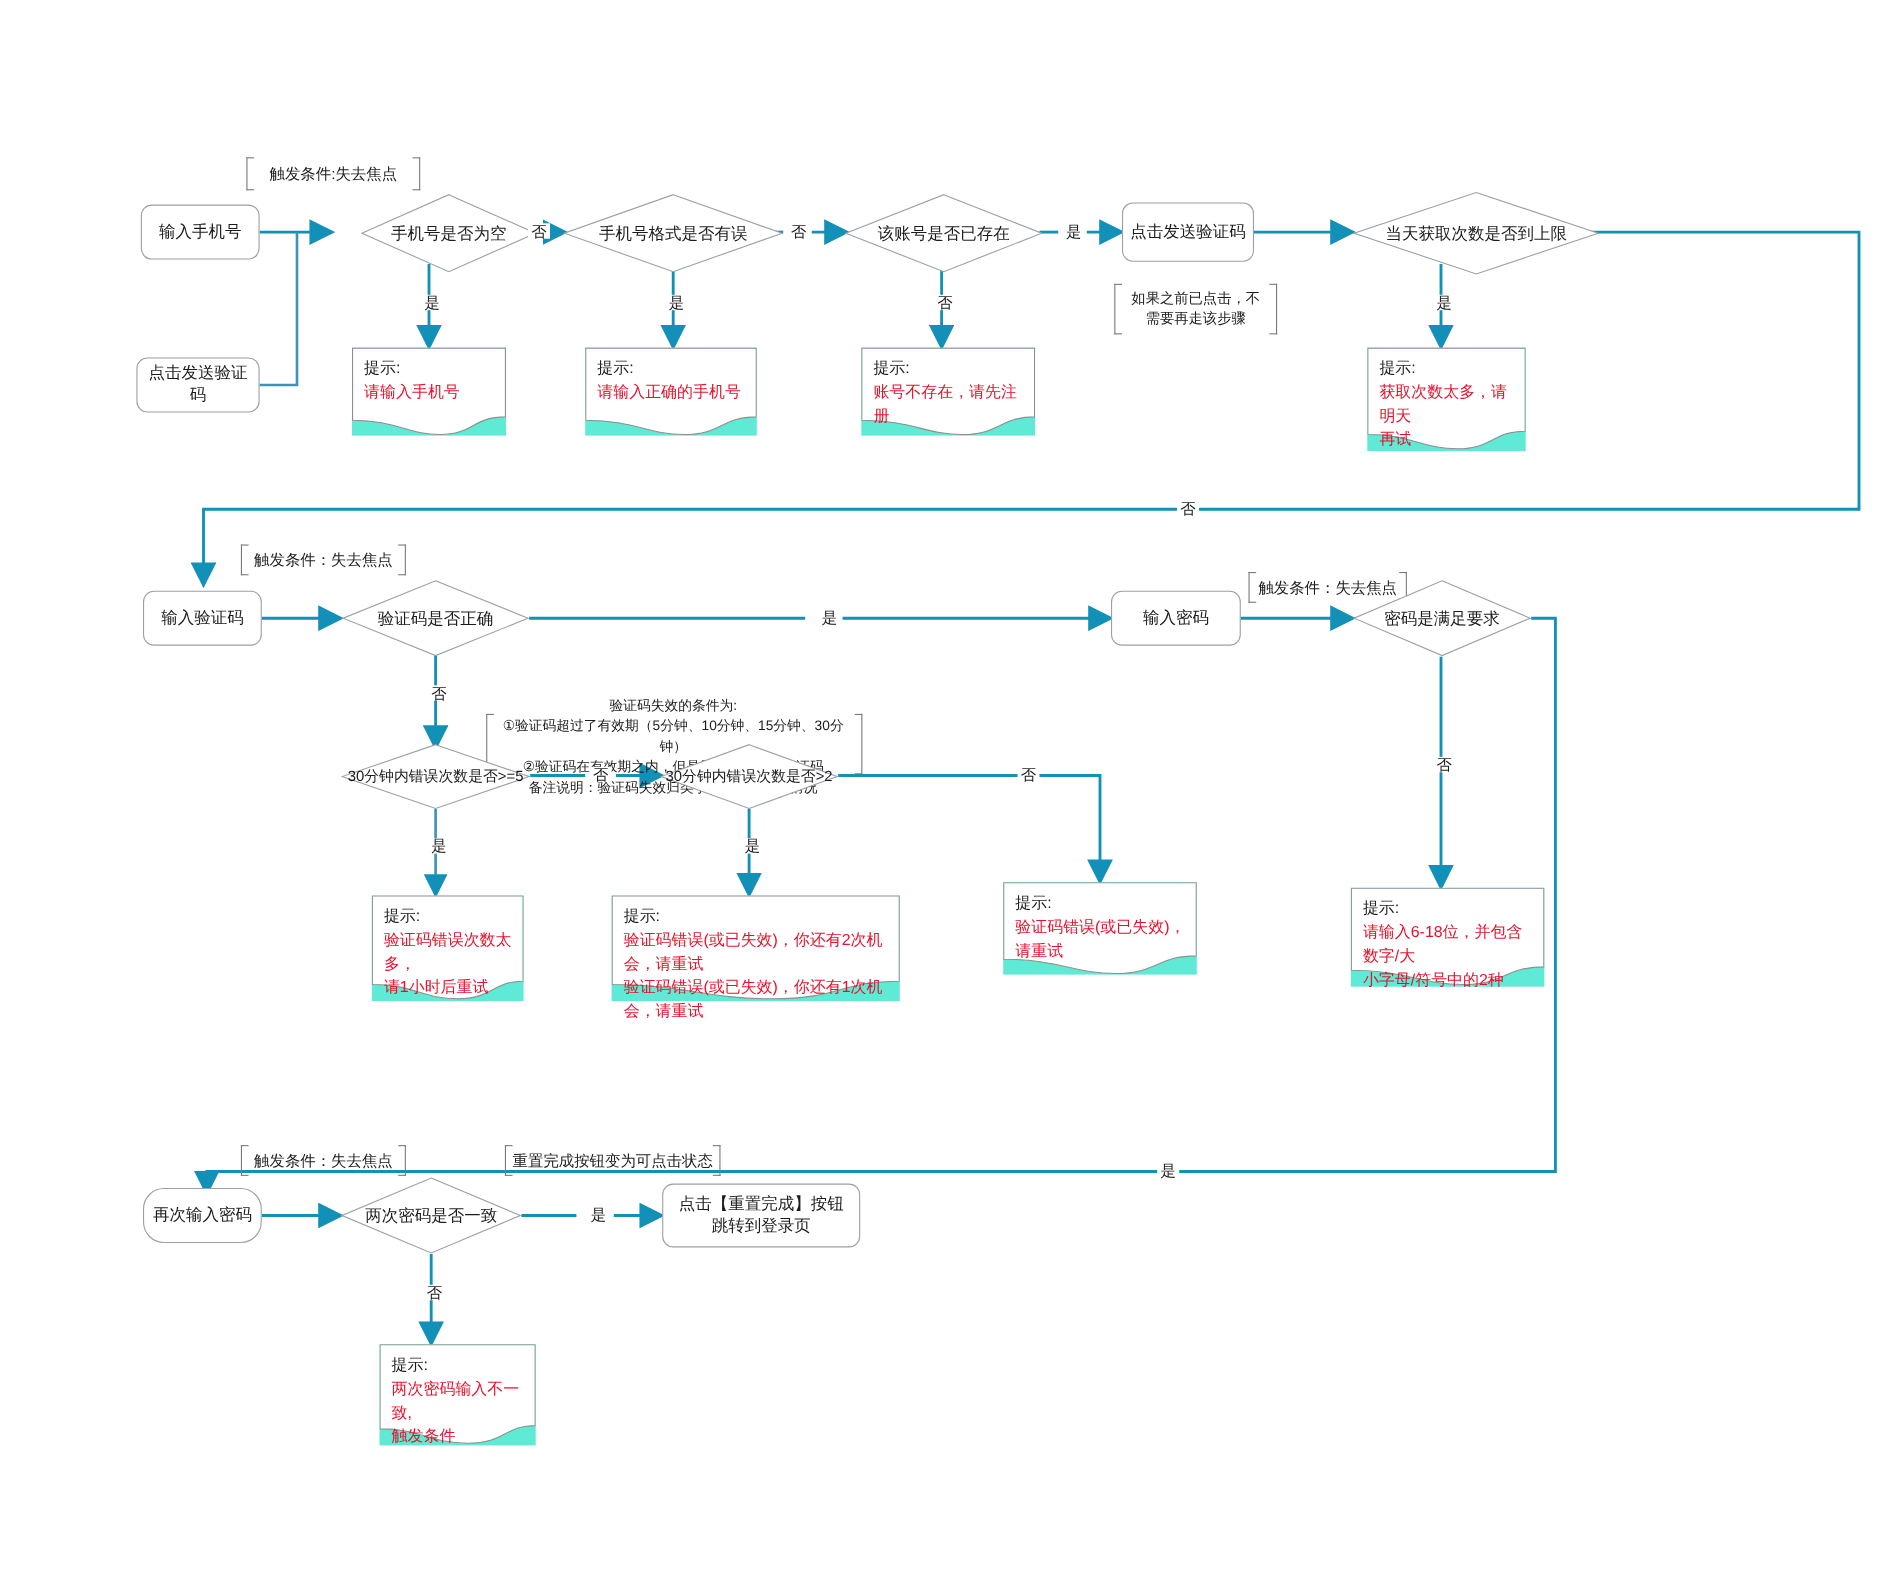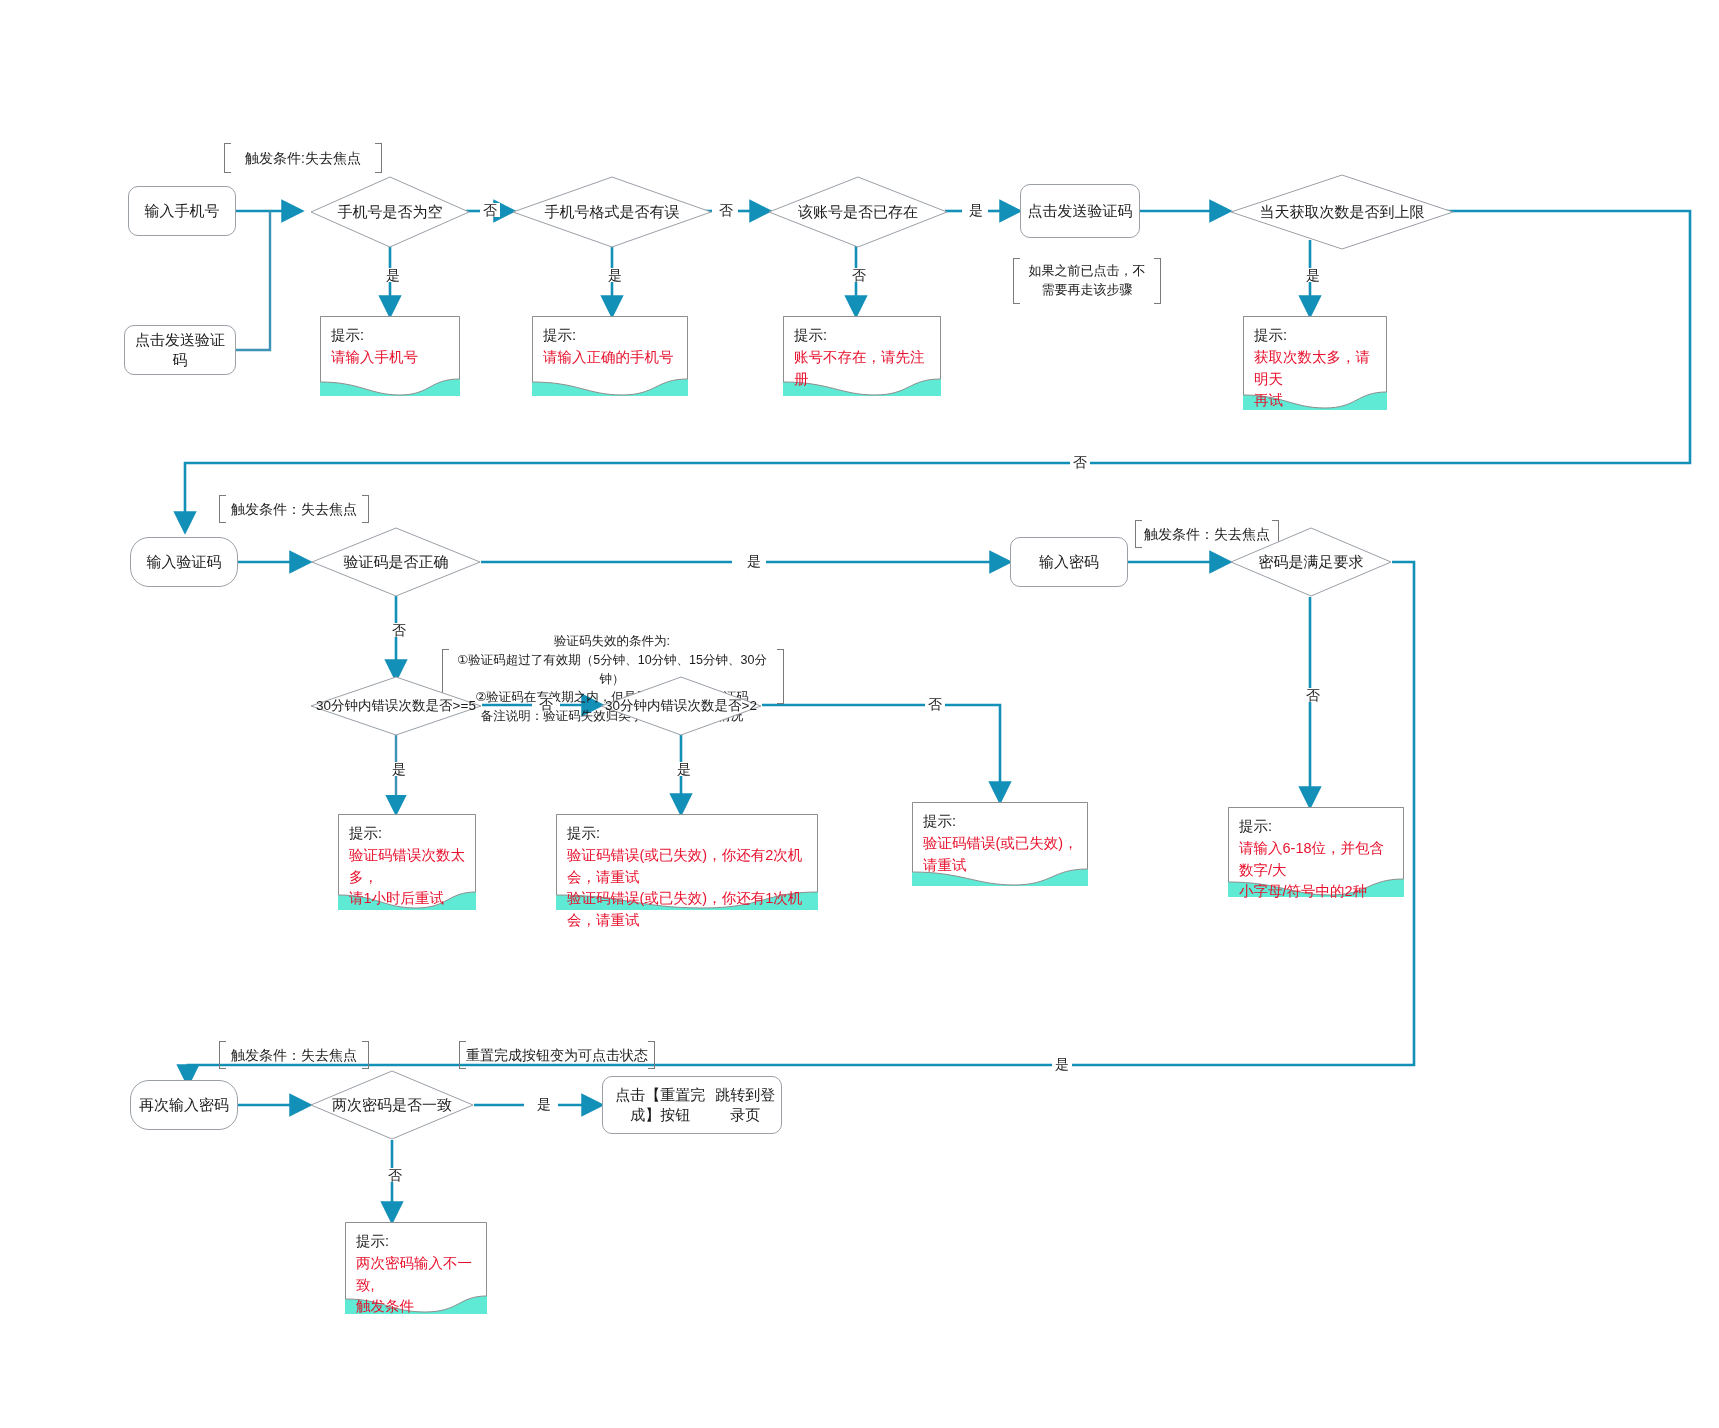--- a/index.html
+++ b/index.html
@@ -126,21 +126,21 @@
      提示 --&gt;
     <path class="w" d="M392,1140 V1220" marker-end="url(#ar)"></path>
   </svg>
 
   <div class="bracket" style="left:224px;top:143px;width:140px;height:28px;">触发条件:失去焦点</div>
 
   <div class="node rrect" style="left:128px;top:186px;width:108px;height:50px;">输入手机号</div>
 
   <div class="node rrect" style="left:124px;top:325px;width:112px;height:50px;">点击发送验证码</div>
 
-  <div class="node diamond" style="left:310px;top:176px;width:160px;height:72px;">
+  <div class="node diamond" style="left:328px;top:176px;width:160px;height:72px;">
     <svg width="160" height="72" viewBox="0 0 160 72">
         <polygon points="80,1 159,36 80,71 1,36" fill="#fff" stroke="#9aa0a6" stroke-width="1"></polygon>
       </svg>
     <span>手机号是否为空</span>
   </div>
   <div class="edgelabel" style="left:480px;top:203px;">否</div>
   <div class="edgelabel" style="left:383px;top:268px;">是</div>
 
   <div class="node diamond" style="left:512px;top:176px;width:200px;height:72px;">
     <svg width="200" height="72" viewBox="0 0 200 72">
@@ -210,21 +210,21 @@
       </svg>
     <div class="txt">
       <div class="lbl">提示:</div>
       <div class="msg">获取次数太多，请明天</div>
       <div class="msg">再试</div>
     </div>
   </div>
 
   <div class="bracket" style="left:219px;top:495px;width:132px;height:26px;">触发条件：失去焦点</div>
 
-  <div class="node rrect" style="left:130px;top:537px;width:108px;height:50px;border-radius:19px;">输入验证码</div>
+  <div class="node rrect" style="left:130px;top:537px;width:108px;height:50px;">输入验证码</div>
 
   <div class="node diamond" style="left:311px;top:527px;width:170px;height:70px;">
     <svg width="170" height="70" viewBox="0 0 170 70">
         <polygon points="85,1 169,35 85,69 1,35" fill="#fff" stroke="#9aa0a6" stroke-width="1"></polygon>
       </svg>
     <span>验证码是否正确</span>
   </div>
   <div class="edgelabel" style="left:744px;top:554px;">是</div>
   <div class="edgelabel" style="left:389px;top:623px;">否</div>
 
@@ -321,21 +321,21 @@
 
   <div class="node diamond" style="left:310px;top:1070px;width:164px;height:70px;">
     <svg width="164" height="70" viewBox="0 0 164 70">
         <polygon points="82,1 163,35 82,69 1,35" fill="#fff" stroke="#9aa0a6" stroke-width="1"></polygon>
       </svg>
     <span>两次密码是否一致</span>
   </div>
   <div class="edgelabel" style="left:534px;top:1097px;">是</div>
   <div class="edgelabel" style="left:385px;top:1168px;">否</div>
 
-  <div class="node rrect" style="left:602px;top:1076px;width:180px;height:58px;flex-direction:row;">
+  <div class="node rrect" style="left:602px;top:1076px;width:180px;height:58px;flex-direction:column;">
     <span>点击【重置完成】按钮</span>
     <span>跳转到登录页</span>
   </div>
 
   <div class="note" style="left:345px;top:1222px;width:142px;height:92px;">
     <svg width="142" height="92" viewBox="0 0 142 92">
         <path d="M0.5,0.5 H141.5 V74 C114,74 114,90 80,90 C46,90 38,77 0.5,77 Z" fill="#fff" stroke="#8e8e8e" stroke-width="1"></path>
       </svg>
     <div class="txt">
       <div class="lbl">提示:</div>

